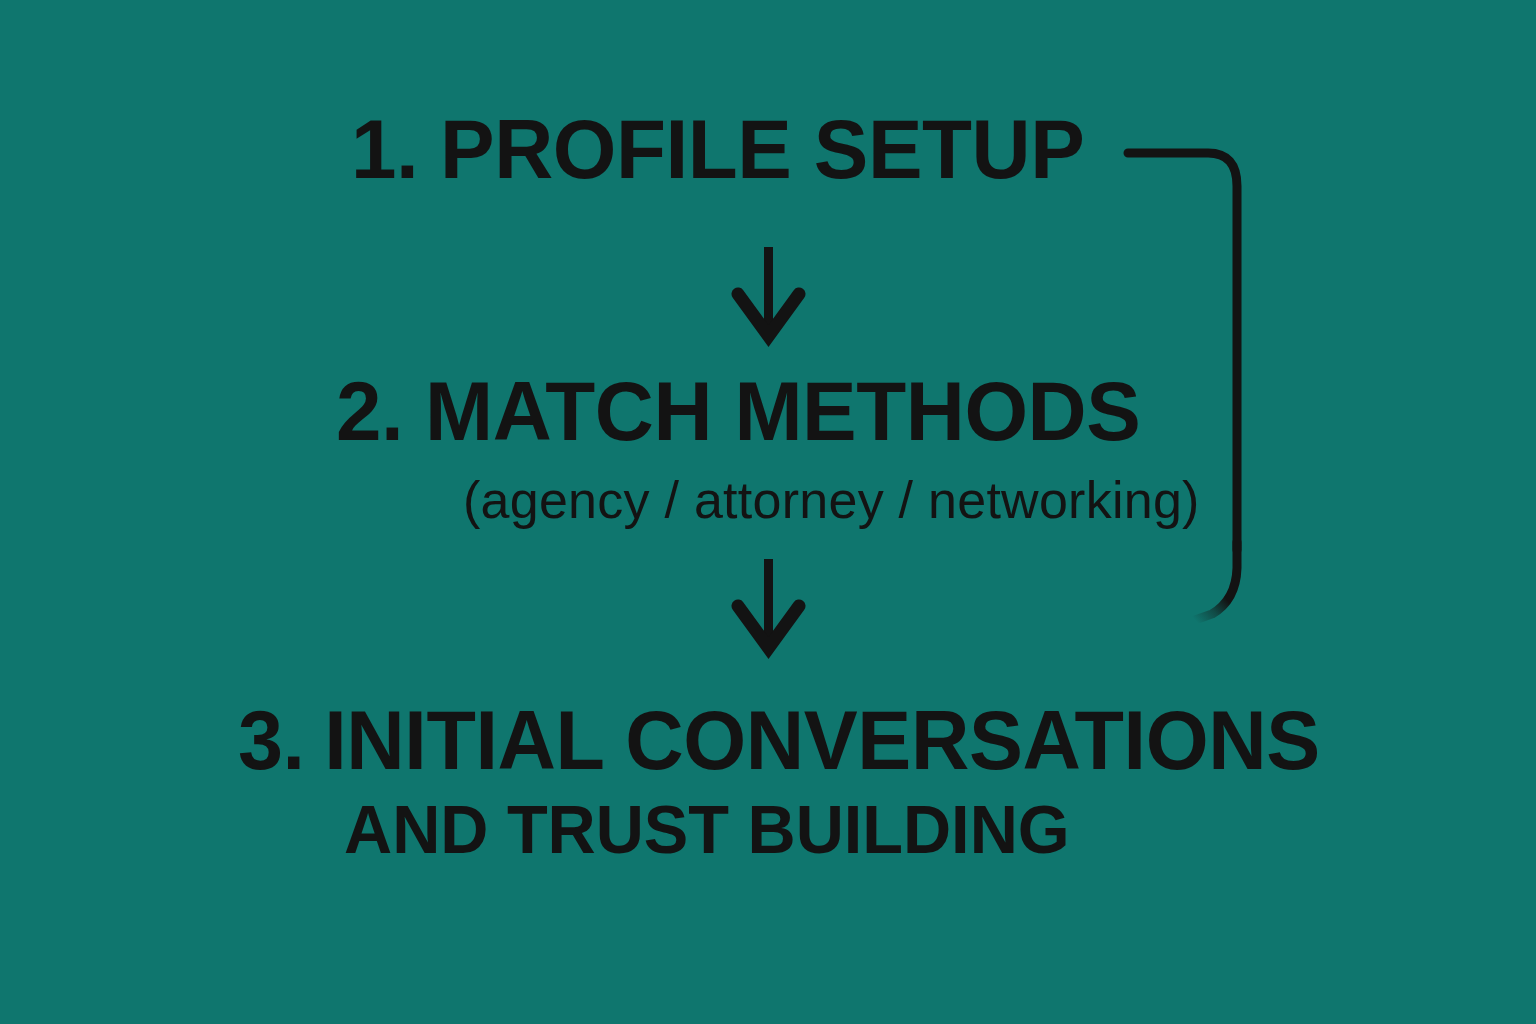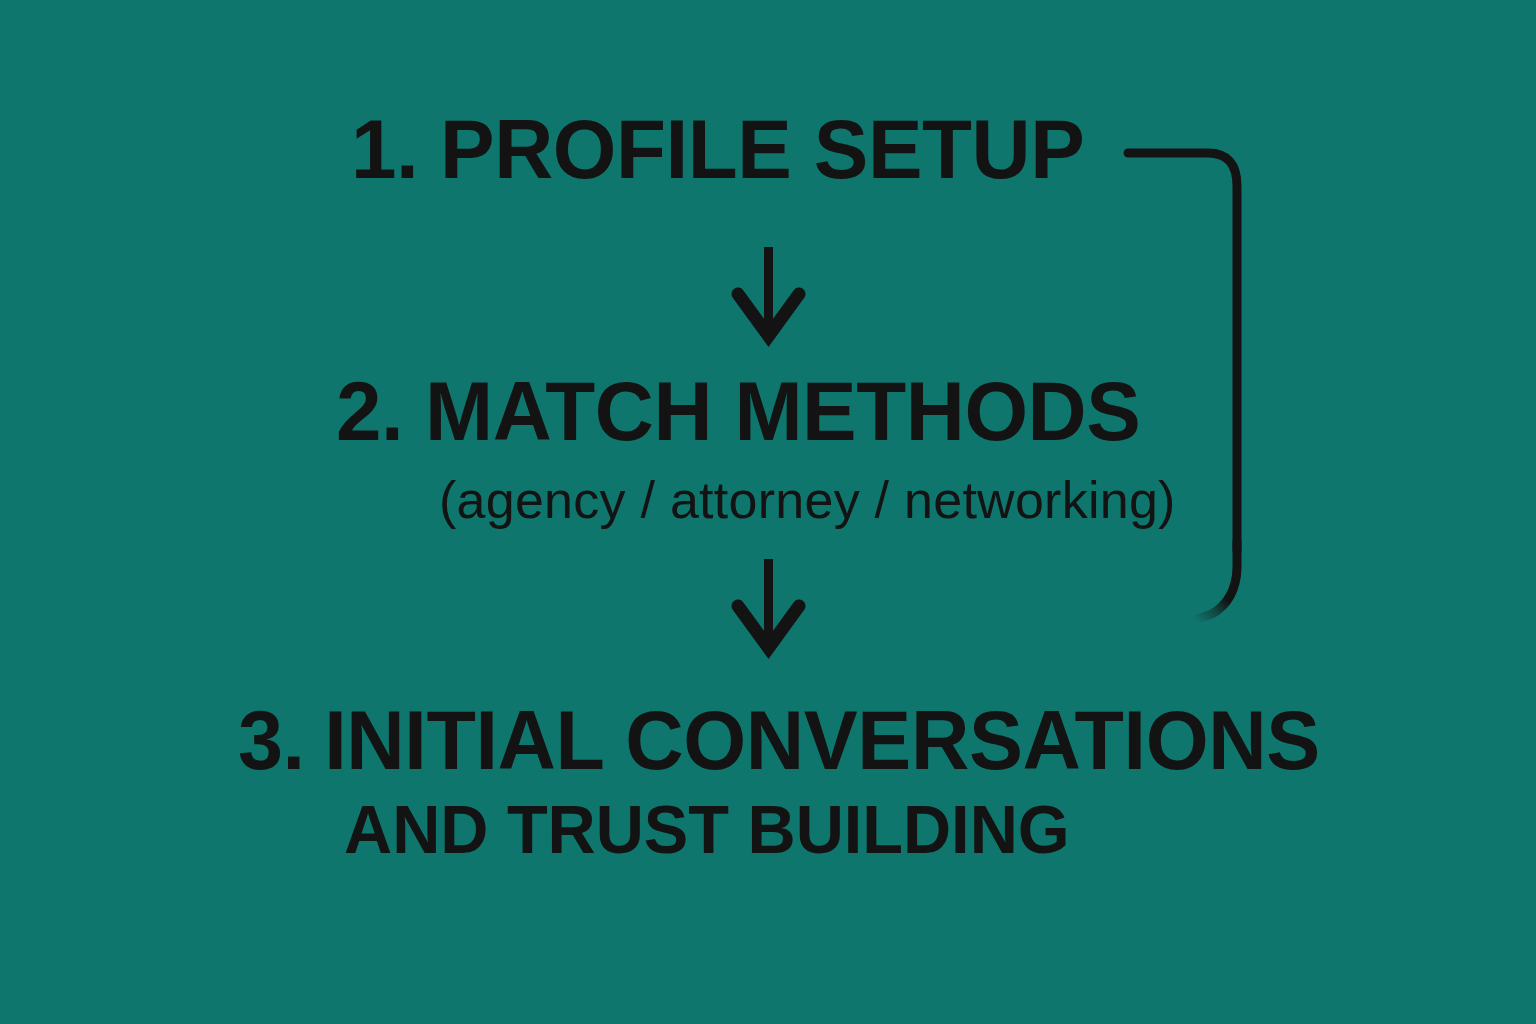--- a/index.html
+++ b/index.html
@@ -57,21 +57,21 @@
     left: 336px;
     top: 370px;
     font-size: 83px;
     transform: scaleX(0.985);
     transform-origin: left top;
   }
   #step-2 .step-num { margin-right: 22px; }
 
   #step-2-sub {
     position: absolute;
-    left: 439px;
+    left: 463px;
     top: 474px;
     font-family: "Liberation Sans", sans-serif;
     font-weight: normal;
     font-size: 52px;
     line-height: 1;
     color: #131313;
     white-space: nowrap;
     letter-spacing: 0.005em;
   }
 

